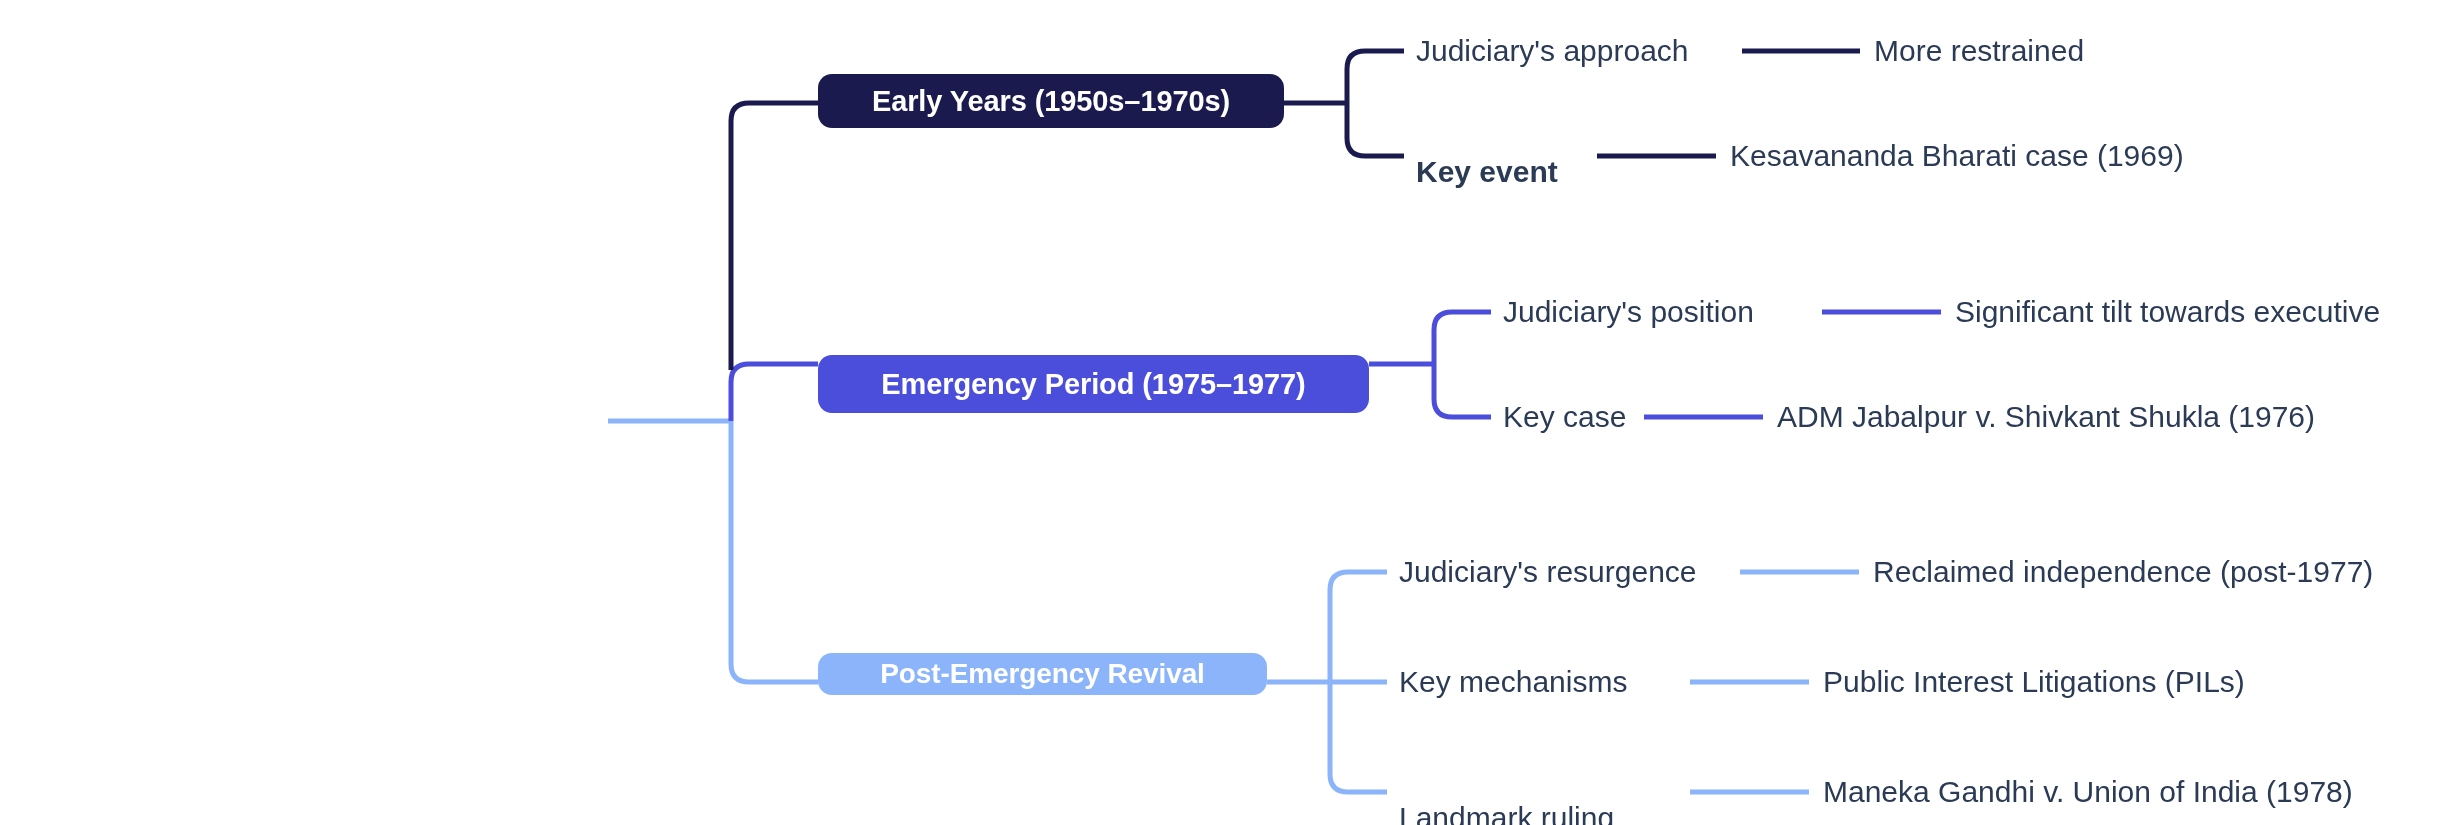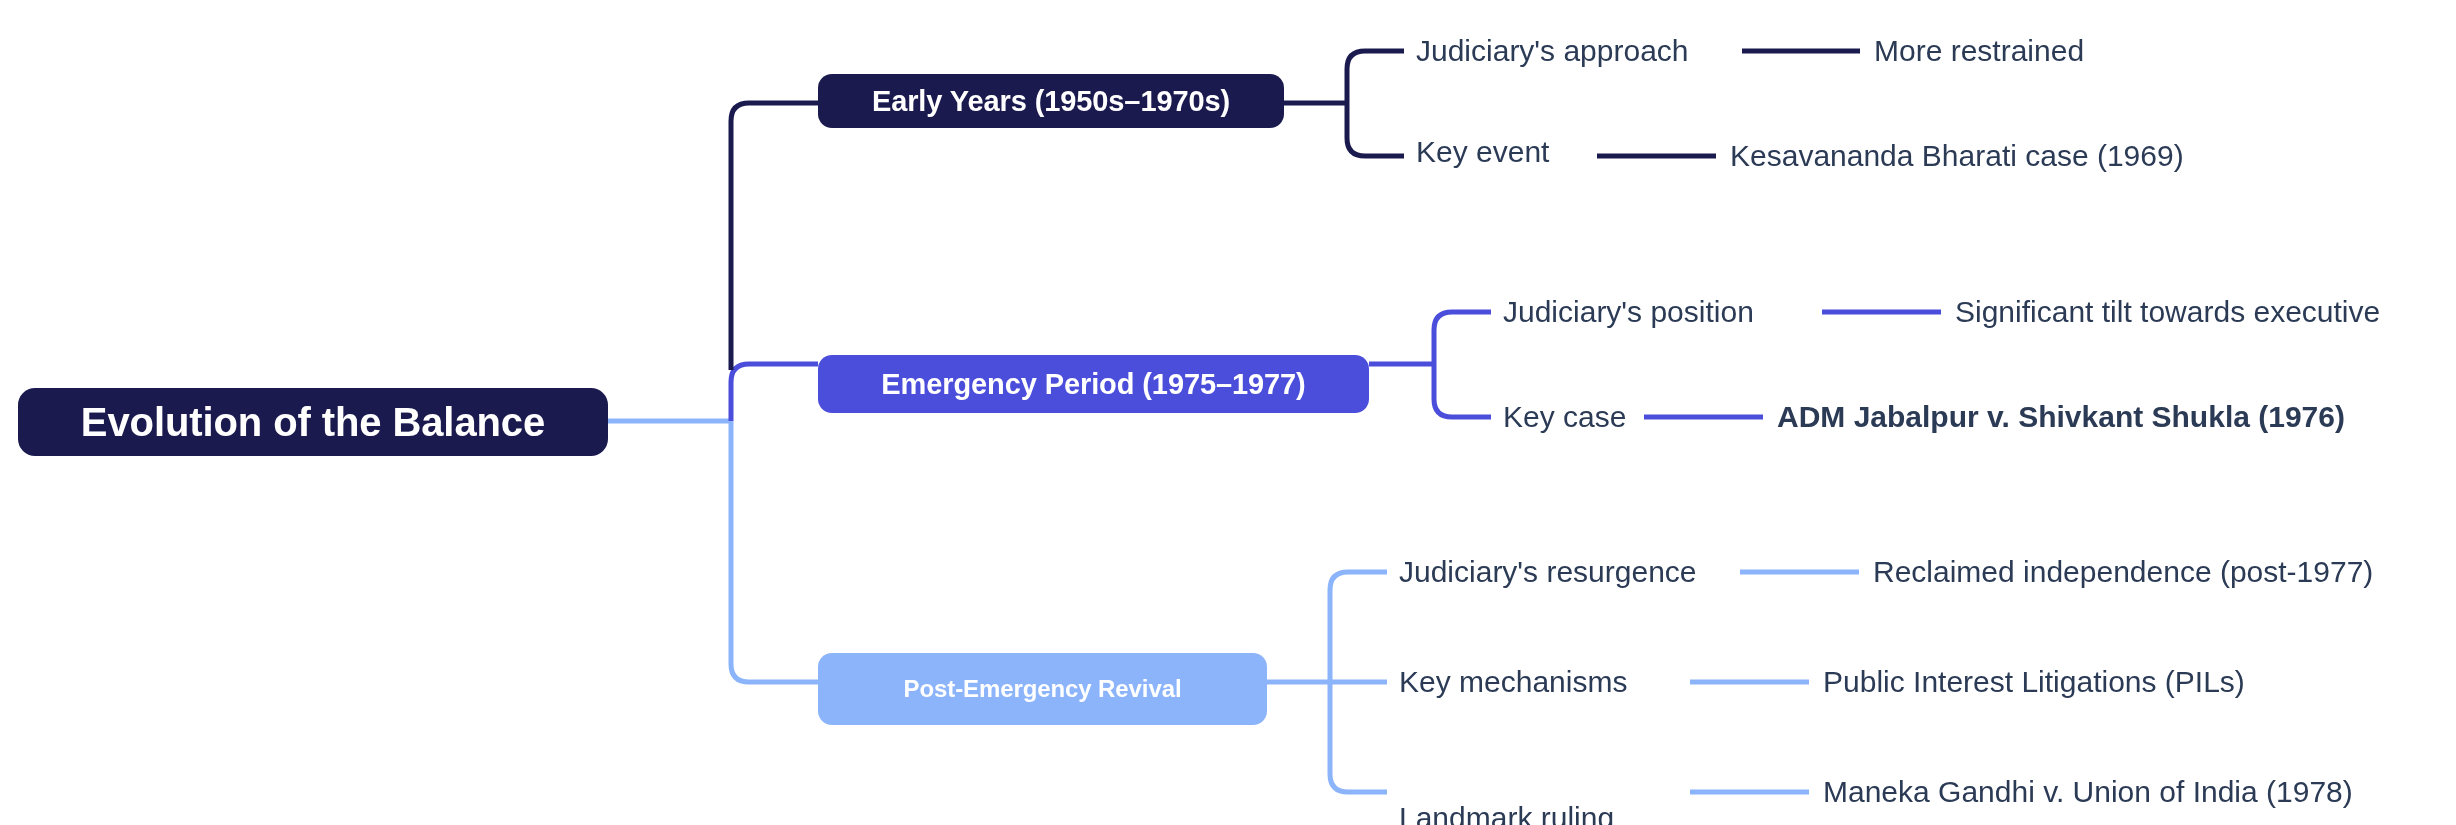--- a/index.html
+++ b/index.html
@@ -58,23 +58,23 @@
     width: 551px;
     height: 58px;
     background: #4b4ddb;
     font-size: 29px;
     margin-top: 20px;
   }
   .node.branch-3 {
     left: 818px;
     top: 653px;
     width: 449px;
-    height: 72px;
+    height: 42px;
     background: #8cb4fa;
-    font-size: 24px;
+    font-size: 28px;
   }
 
   
   .leaf-key, .leaf-val {
     position: absolute;
     white-space: nowrap;
     color: #2b3a55;
     font-size: 30px;
     line-height: 34px;
   }
@@ -114,39 +114,38 @@
     <path d="M 1267 682 L 1330 682" fill="none" stroke="#8cb4fa" stroke-width="5"></path>
     <path d="M 1348 572 Q 1330 572 1330 590 L 1330 774 Q 1330 792 1348 792" fill="none" stroke="#8cb4fa" stroke-width="5"></path>
     <path d="M 1348 572 L 1387 572" fill="none" stroke="#8cb4fa" stroke-width="5"></path>
     <path d="M 1330 682 L 1387 682" fill="none" stroke="#8cb4fa" stroke-width="5"></path>
     <path d="M 1348 792 L 1387 792" fill="none" stroke="#8cb4fa" stroke-width="5"></path>
     <path d="M 1740 572 L 1859 572" fill="none" stroke="#8cb4fa" stroke-width="5"></path>
     <path d="M 1690 682 L 1809 682" fill="none" stroke="#8cb4fa" stroke-width="5"></path>
     <path d="M 1690 792 L 1809 792" fill="none" stroke="#8cb4fa" stroke-width="5"></path>
   </svg>
 
-  <div class="node root">Evolution of the Balance</div>
 
   <div class="node branch-1">Early Years (1950s–1970s)</div>
 
   <div class="node branch-2">Emergency Period (1975–1977)</div>
 
   <div class="node branch-3">Post-Emergency Revival</div>
 
   <div class="leaf-key" style="left:1416px; top:34px;">Judiciary's approach</div>
   <div class="leaf-val" style="left:1874px; top:34px;">More restrained</div>
 
-  <div class="leaf-key" style="left:1416px; top:135px;">Key event</div>
+  <div class="leaf-key" style="left:1416px; top:155px;font-weight:bold;">Key event</div>
   <div class="leaf-val" style="left:1730px; top:139px;">Kesavananda Bharati case (1969)</div>
 
   <div class="leaf-key" style="left:1503px; top:295px;">Judiciary's position</div>
   <div class="leaf-val" style="left:1955px; top:295px;">Significant tilt towards executive</div>
 
   <div class="leaf-key" style="left:1503px; top:400px;">Key case</div>
-  <div class="leaf-val" style="left:1777px; top:400px;font-weight:bold;">ADM Jabalpur v. Shivkant Shukla (1976)</div>
+  <div class="leaf-val" style="left:1777px; top:400px;">ADM Jabalpur v. Shivkant Shukla (1976)</div>
 
   <div class="leaf-key" style="left:1399px; top:555px;">Judiciary's resurgence</div>
   <div class="leaf-val" style="left:1873px; top:555px;">Reclaimed independence (post-1977)</div>
 
   <div class="leaf-key" style="left:1399px; top:665px;">Key mechanisms</div>
   <div class="leaf-val" style="left:1823px; top:665px;">Public Interest Litigations (PILs)</div>
 
   <div class="leaf-key" style="left:1399px; top:801px;">Landmark ruling</div>
   <div class="leaf-val" style="left:1823px; top:775px;">Maneka Gandhi v. Union of India (1978)</div>
 

